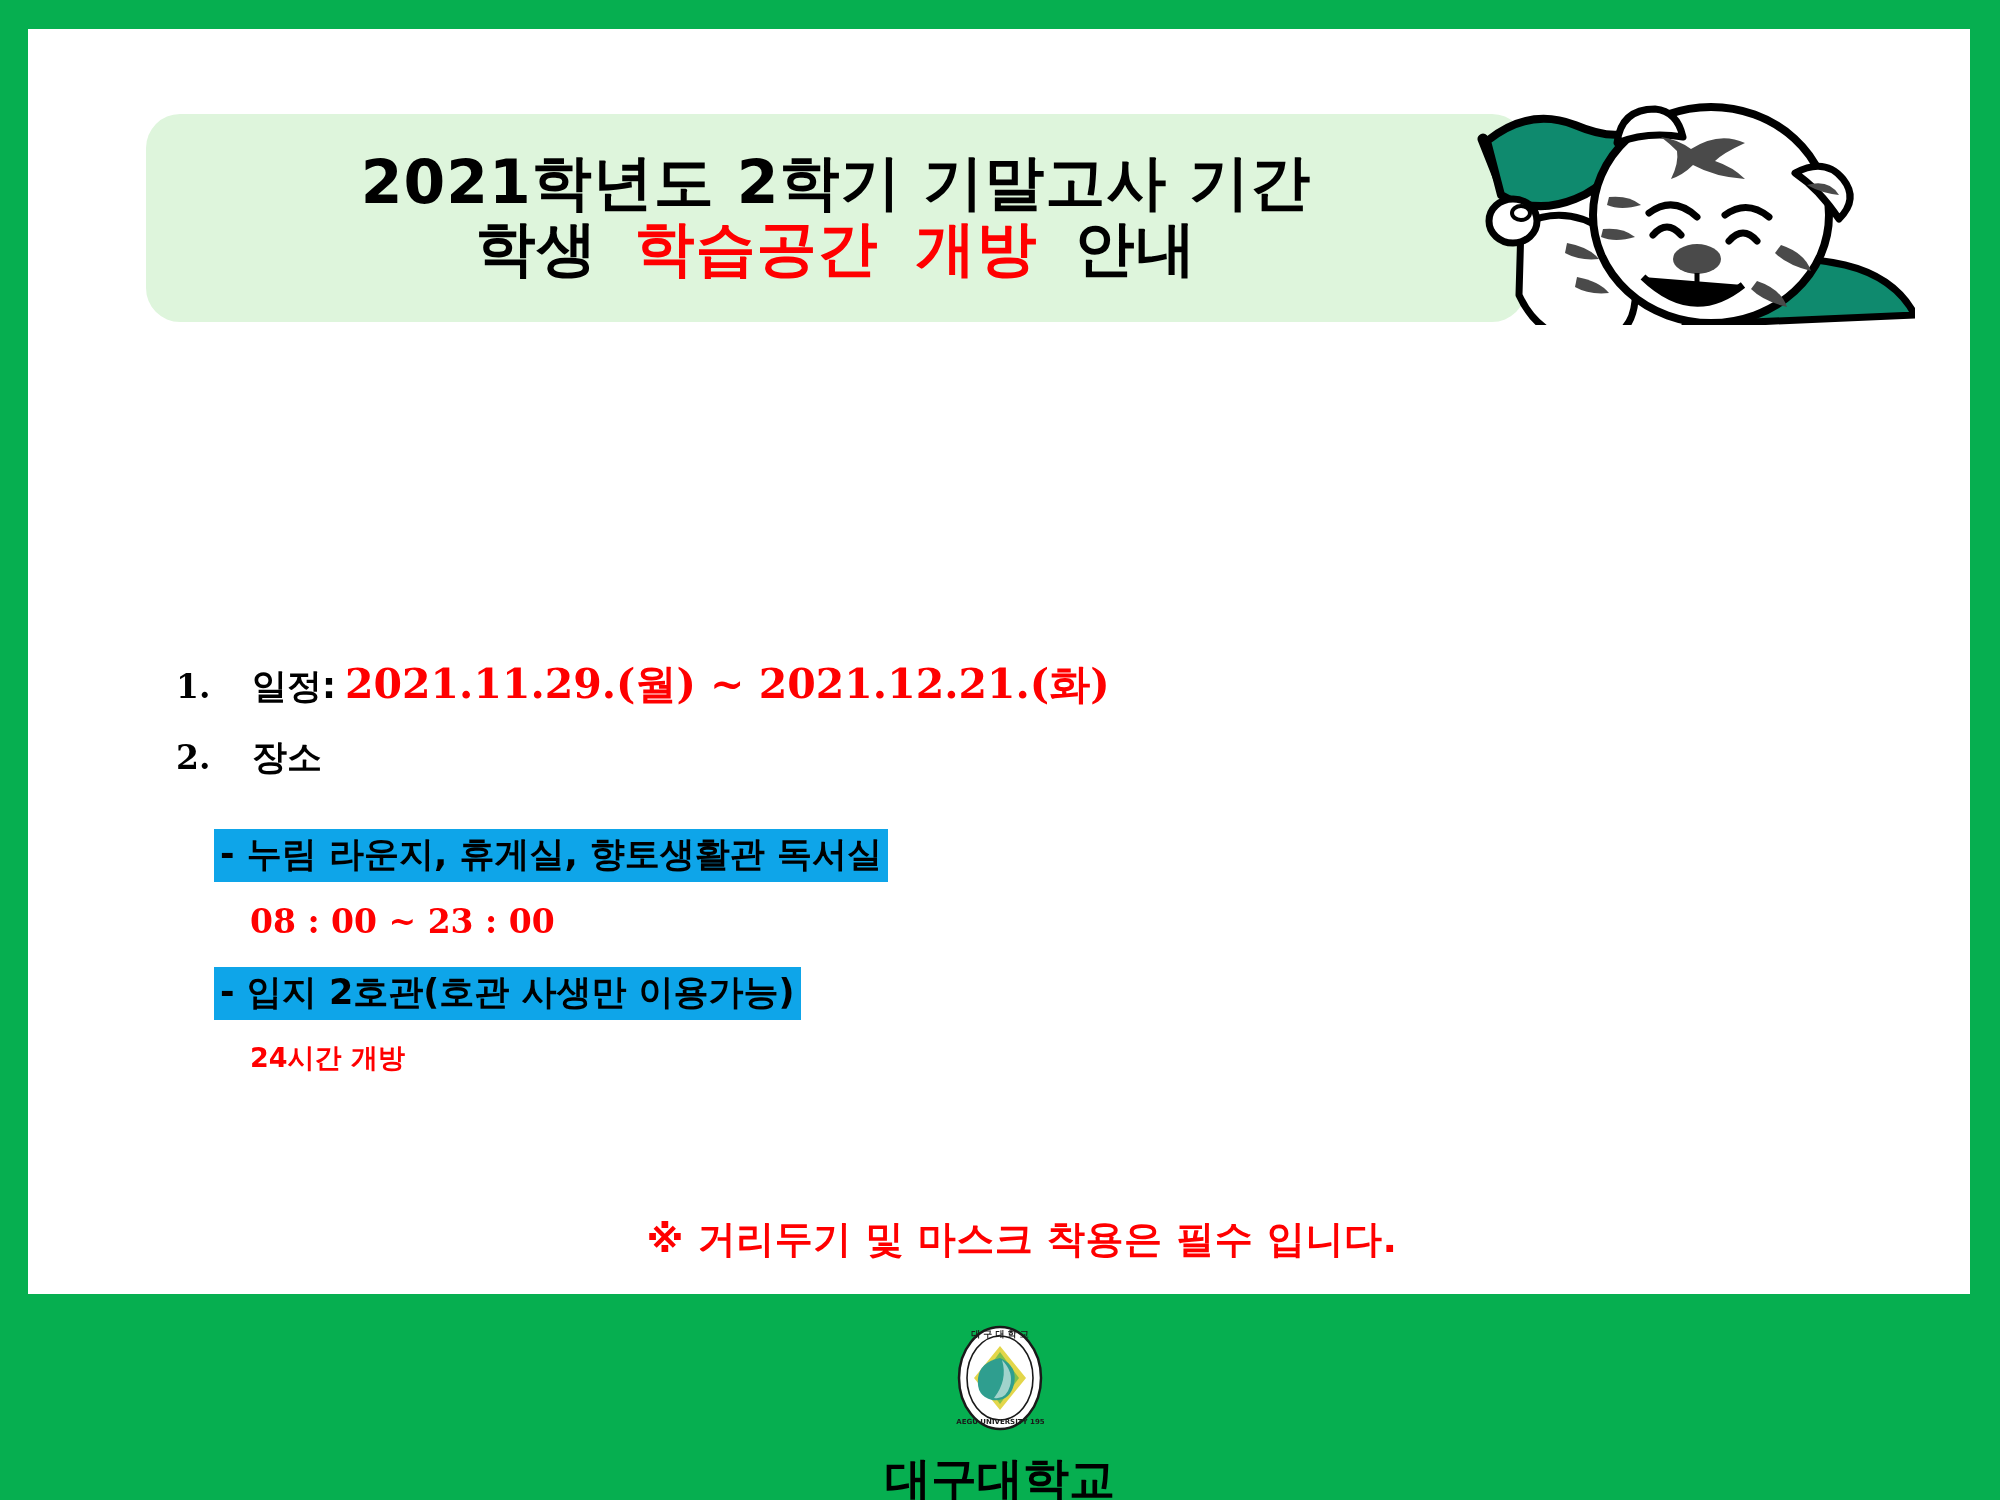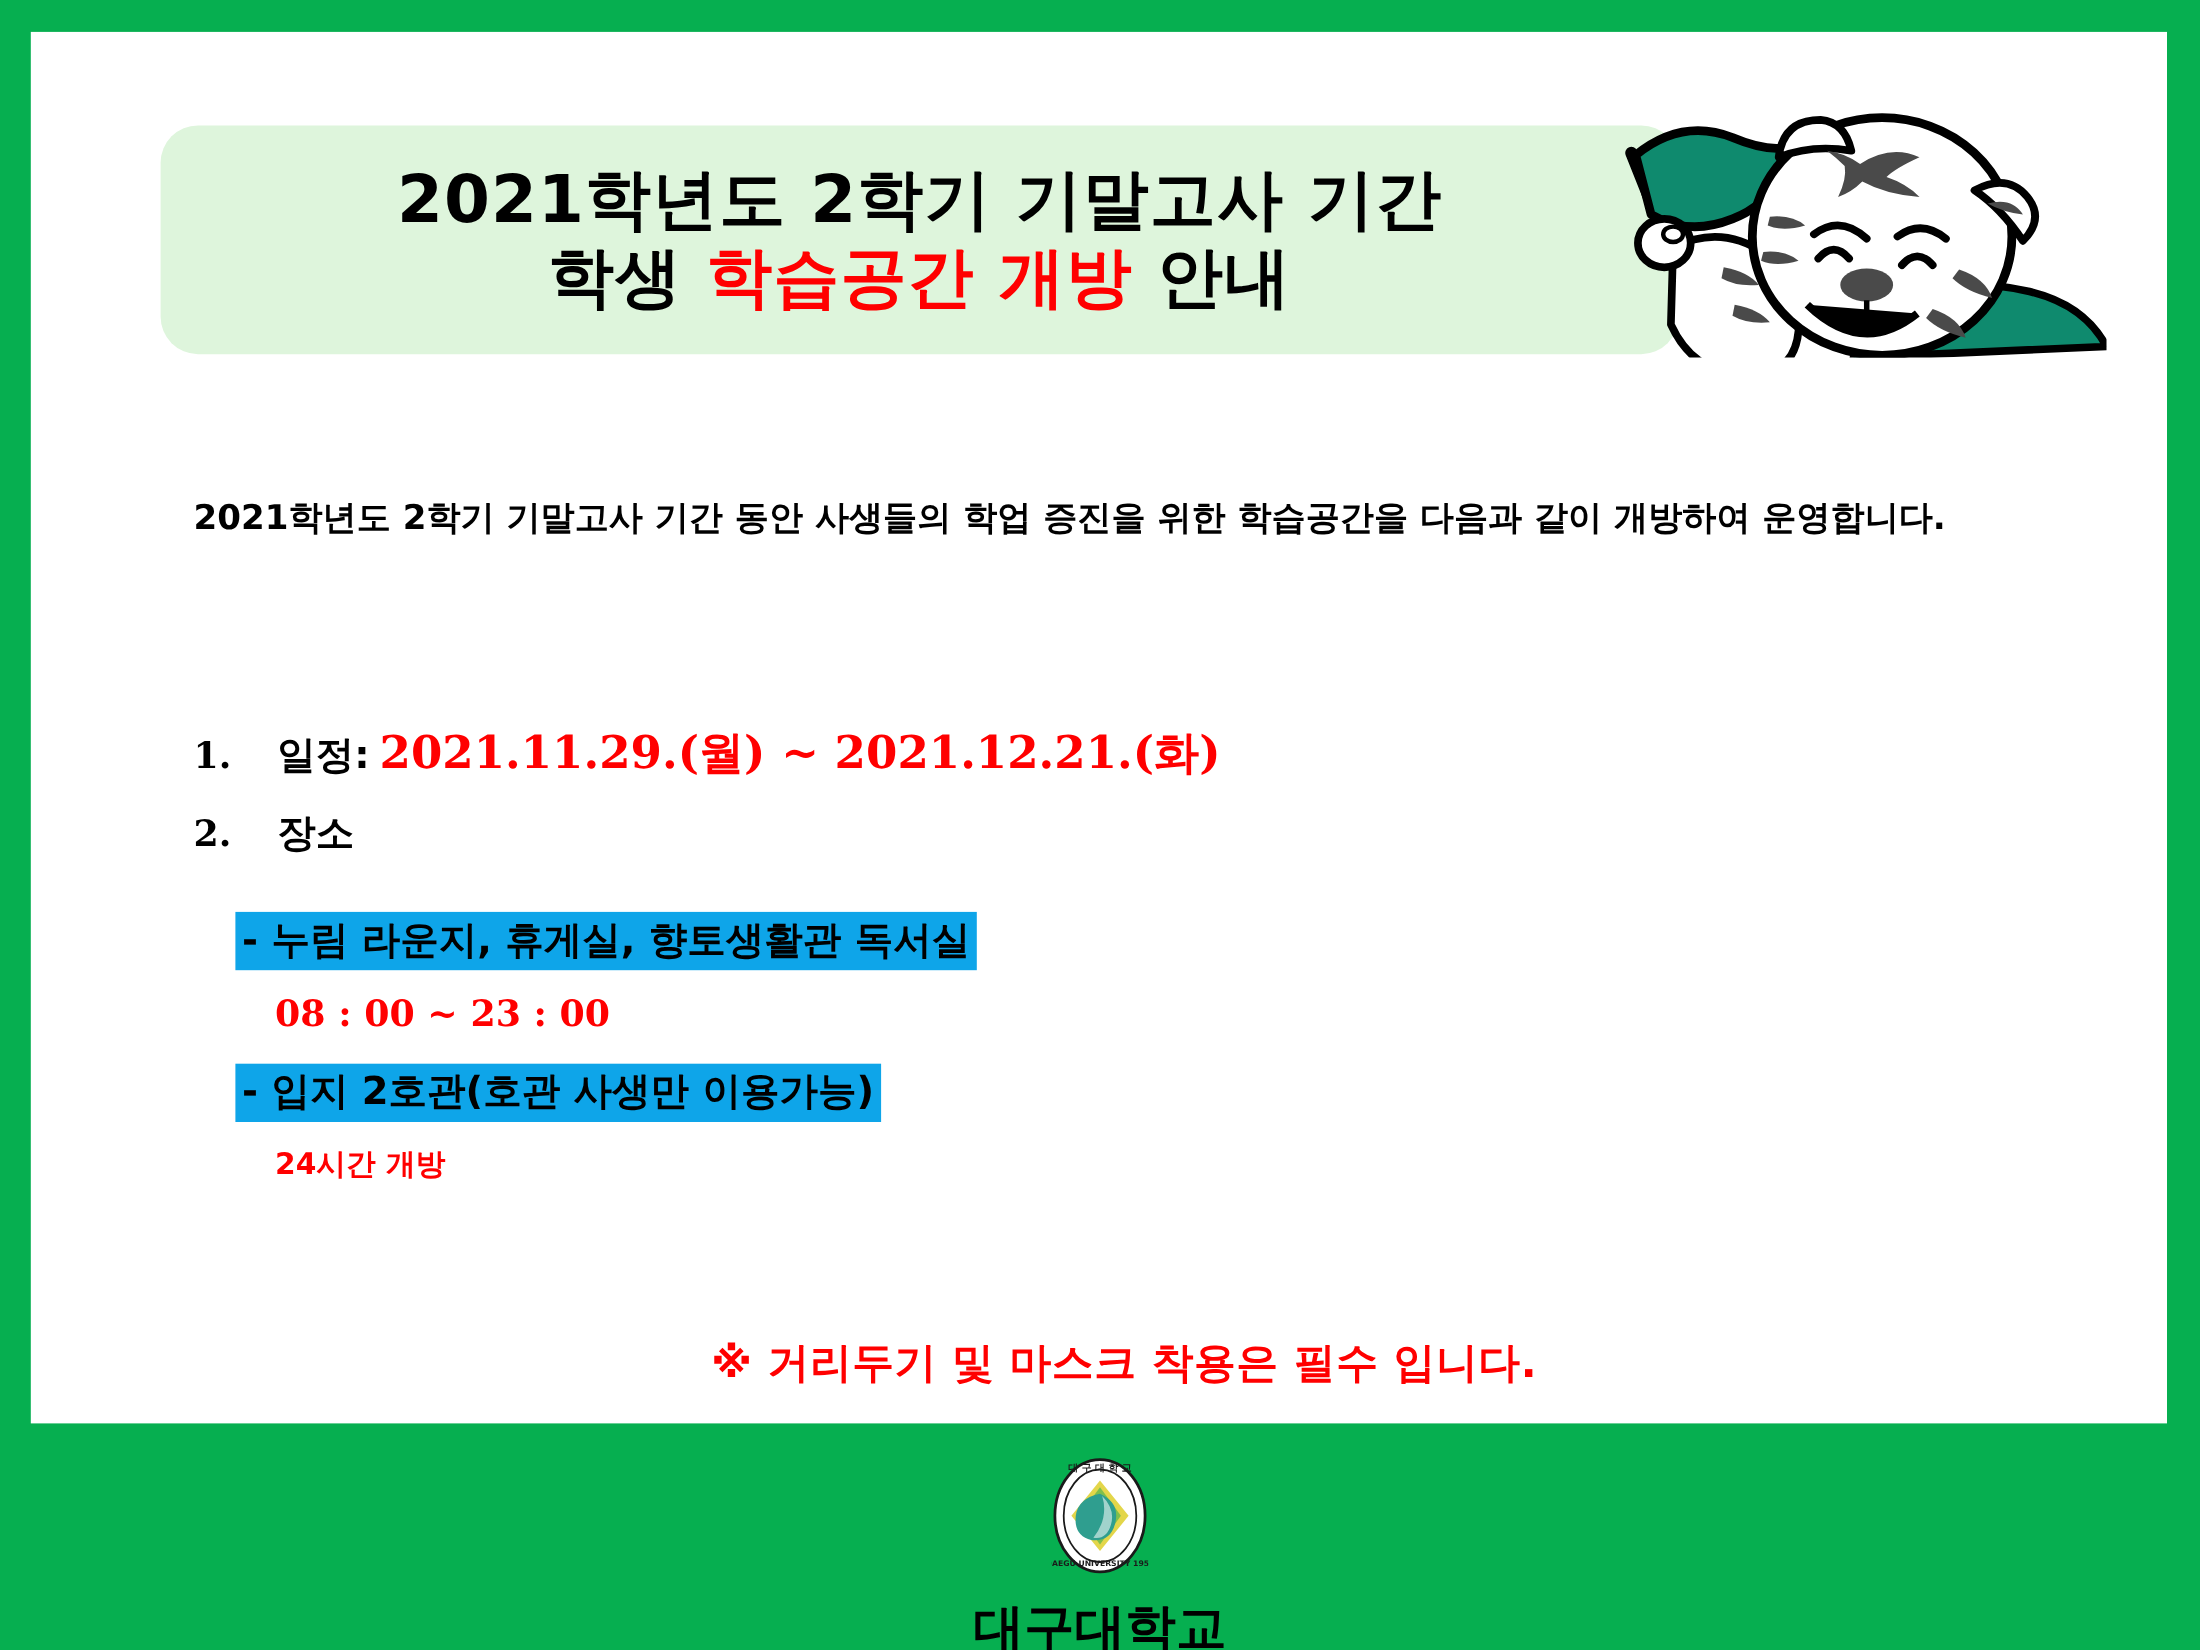--- a/index.html
+++ b/index.html
@@ -53,20 +53,21 @@
     font-weight: 700;
     font-size: 60px;
     line-height: 1.12;
     letter-spacing: 1px;
     color: #000000;
     white-space: nowrap;
     text-align: center;
   }
   .title-line.second {
     margin-top: 4px;
+    font-family: Liberation Mono, monospace;
   }
   .title-hl {
     color: #FF0000;
   }
 
   
   #mascot {
     position: absolute;
     left: 1395px;
     top: 45px;
@@ -211,21 +212,20 @@
 
 <div id="poster">
 
   <div id="content-card">
 
     <div id="title-banner">
       <div class="title-line">2021학년도 2학기 기말고사 기간</div>
       <div class="title-line second"><span>학생 </span><span class="title-hl">학습공간 개방</span><span> 안내</span></div>
     </div>
 
-    <div id="intro-paragraph">2021학년도 2학기 기말고사 기간 동안 사생들의 학업 증진을 위한 학습공간을 다음과 같이 개방하여 운영합니다.</div>
 
     <div id="detail-list">
 
       <div class="list-row">
         <span class="list-num">1.</span>
         <span class="list-label">일정:</span>
         <span class="list-value-red">2021.11.29.(월) ~ 2021.12.21.(화)</span>
       </div>
 
       <div class="list-row">

